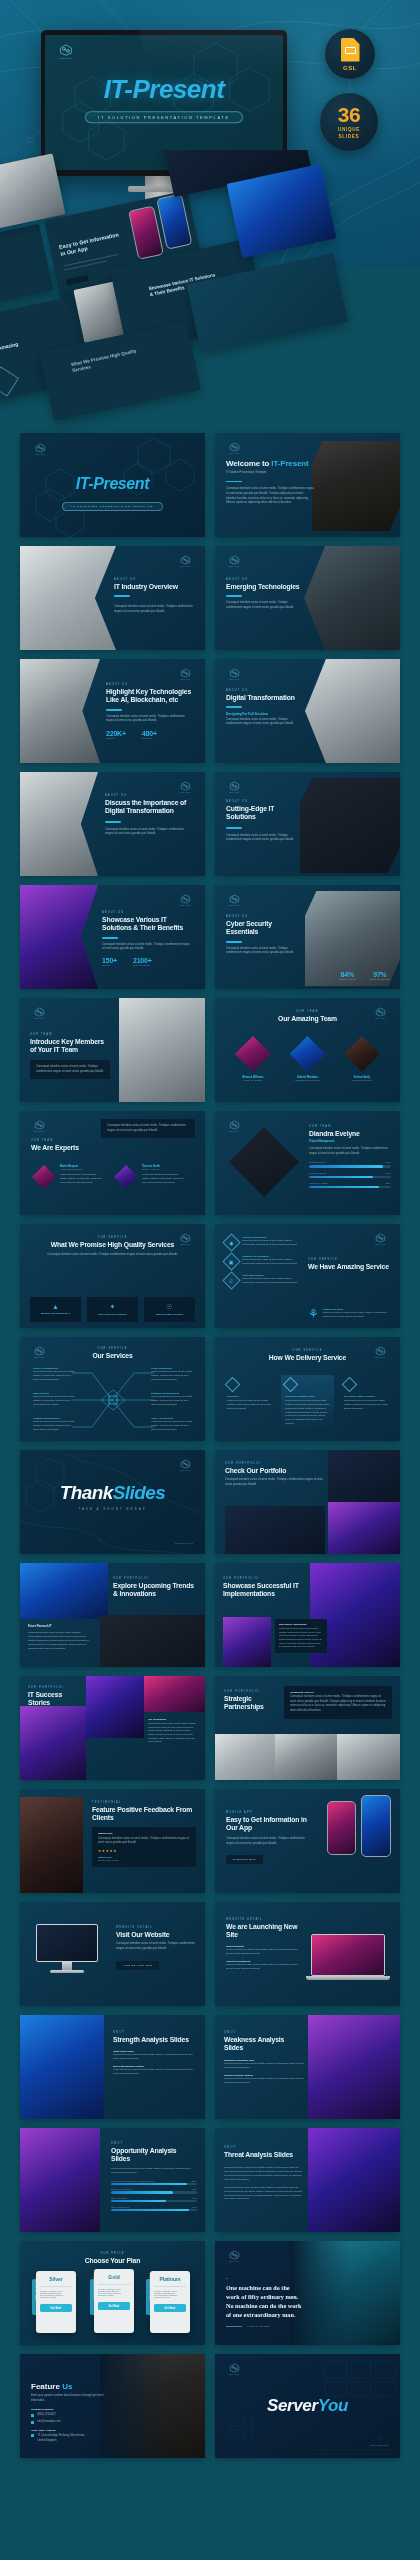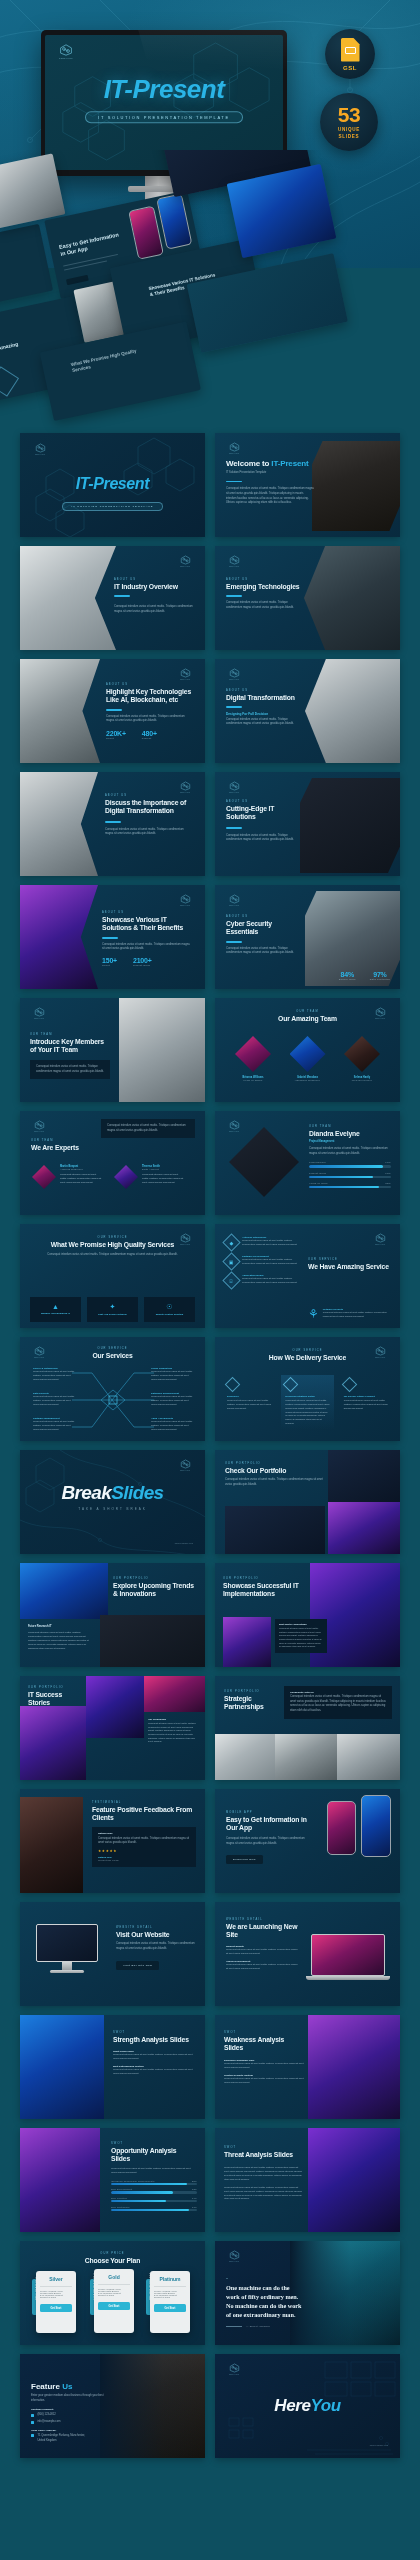--- a/index.html
+++ b/index.html
@@ -252,21 +252,21 @@
   </div>
 
   <div class="badge badge-gsl">
     <div class="gsl-icon">
       <div class="sheet"></div>
         <div class="win"></div>
     </div>
     <div class="lbl">GSL</div>
   </div>
   <div class="badge badge-36">
-    <div class="num">53</div>
+    <div class="num">36</div>
     <div class="sub">
       <span>UNIQUE</span><br>
       <span>SLIDES</span>
     </div>
   </div>
 </div>
 
 <div class="strip">
   <div class="strip-inner">
     <div class="sl" style="left:-30px;top:60px;width:120px;height:68px;">
@@ -898,21 +898,21 @@
           <g fill="none" stroke="#6ec6e0" stroke-width="0.9">
         <polygon points="7,0.8 12.4,3.9 12.4,9.1 7,11.2 1.6,9.1 1.6,3.9"></polygon>
             <circle cx="5" cy="5" r="1.3"></circle>
             <circle cx="9" cy="7" r="1.3"></circle>
             <line x1="5" y1="5" x2="9" y2="7"></line>
           </g>
         </svg>
       <div class="lt">Logo Here</div>
     </div>
     <div style="position:absolute;left:0;right:0;top:32px;text-align:center">
-      <div class="big-break"><span class="w">Break</span><span class="c">Slides</span></div>
+      <div class="big-break"><span class="w">Thank</span><span class="c">Slides</span></div>
       <div class="break-sub" style="margin-top:3px">Take a Short Break</div>
     </div>
     <div style="position:absolute;right:12px;bottom:10px;font-size:2.2px;color:rgba(180,220,235,.45)">www.example.com</div>
   </div>
 
   <div class="slide">
     <div class="img p-code" style="right:0;top:0;width:72px;height:52px;"></div>
     <div class="img p-purple" style="right:0;top:52px;width:72px;height:52px;"></div>
     <div class="img p-code" style="left:10px;top:56px;width:100px;height:48px;"></div>
     <div style="position:absolute;left:10px;top:12px;width:98px">
@@ -1248,18 +1248,18 @@
           <g fill="none" stroke="#6ec6e0" stroke-width="0.9">
         <polygon points="7,0.8 12.4,3.9 12.4,9.1 7,11.2 1.6,9.1 1.6,3.9"></polygon>
             <circle cx="5" cy="5" r="1.3"></circle>
             <circle cx="9" cy="7" r="1.3"></circle>
             <line x1="5" y1="5" x2="9" y2="7"></line>
           </g>
         </svg>
       <div class="lt">Logo Here</div>
     </div>
     <div style="position:absolute;left:0;right:0;top:42px;text-align:center">
-      <div class="ty"><span class="w">Here</span><span class="c">You</span></div>
+      <div class="ty"><span class="w">Server</span><span class="c">You</span></div>
     </div>
     <div style="position:absolute;right:12px;bottom:12px;font-size:2.2px;color:rgba(180,220,235,.45)">www.example.com</div>
   </div>
 
 </div>
 
 </body></html>

